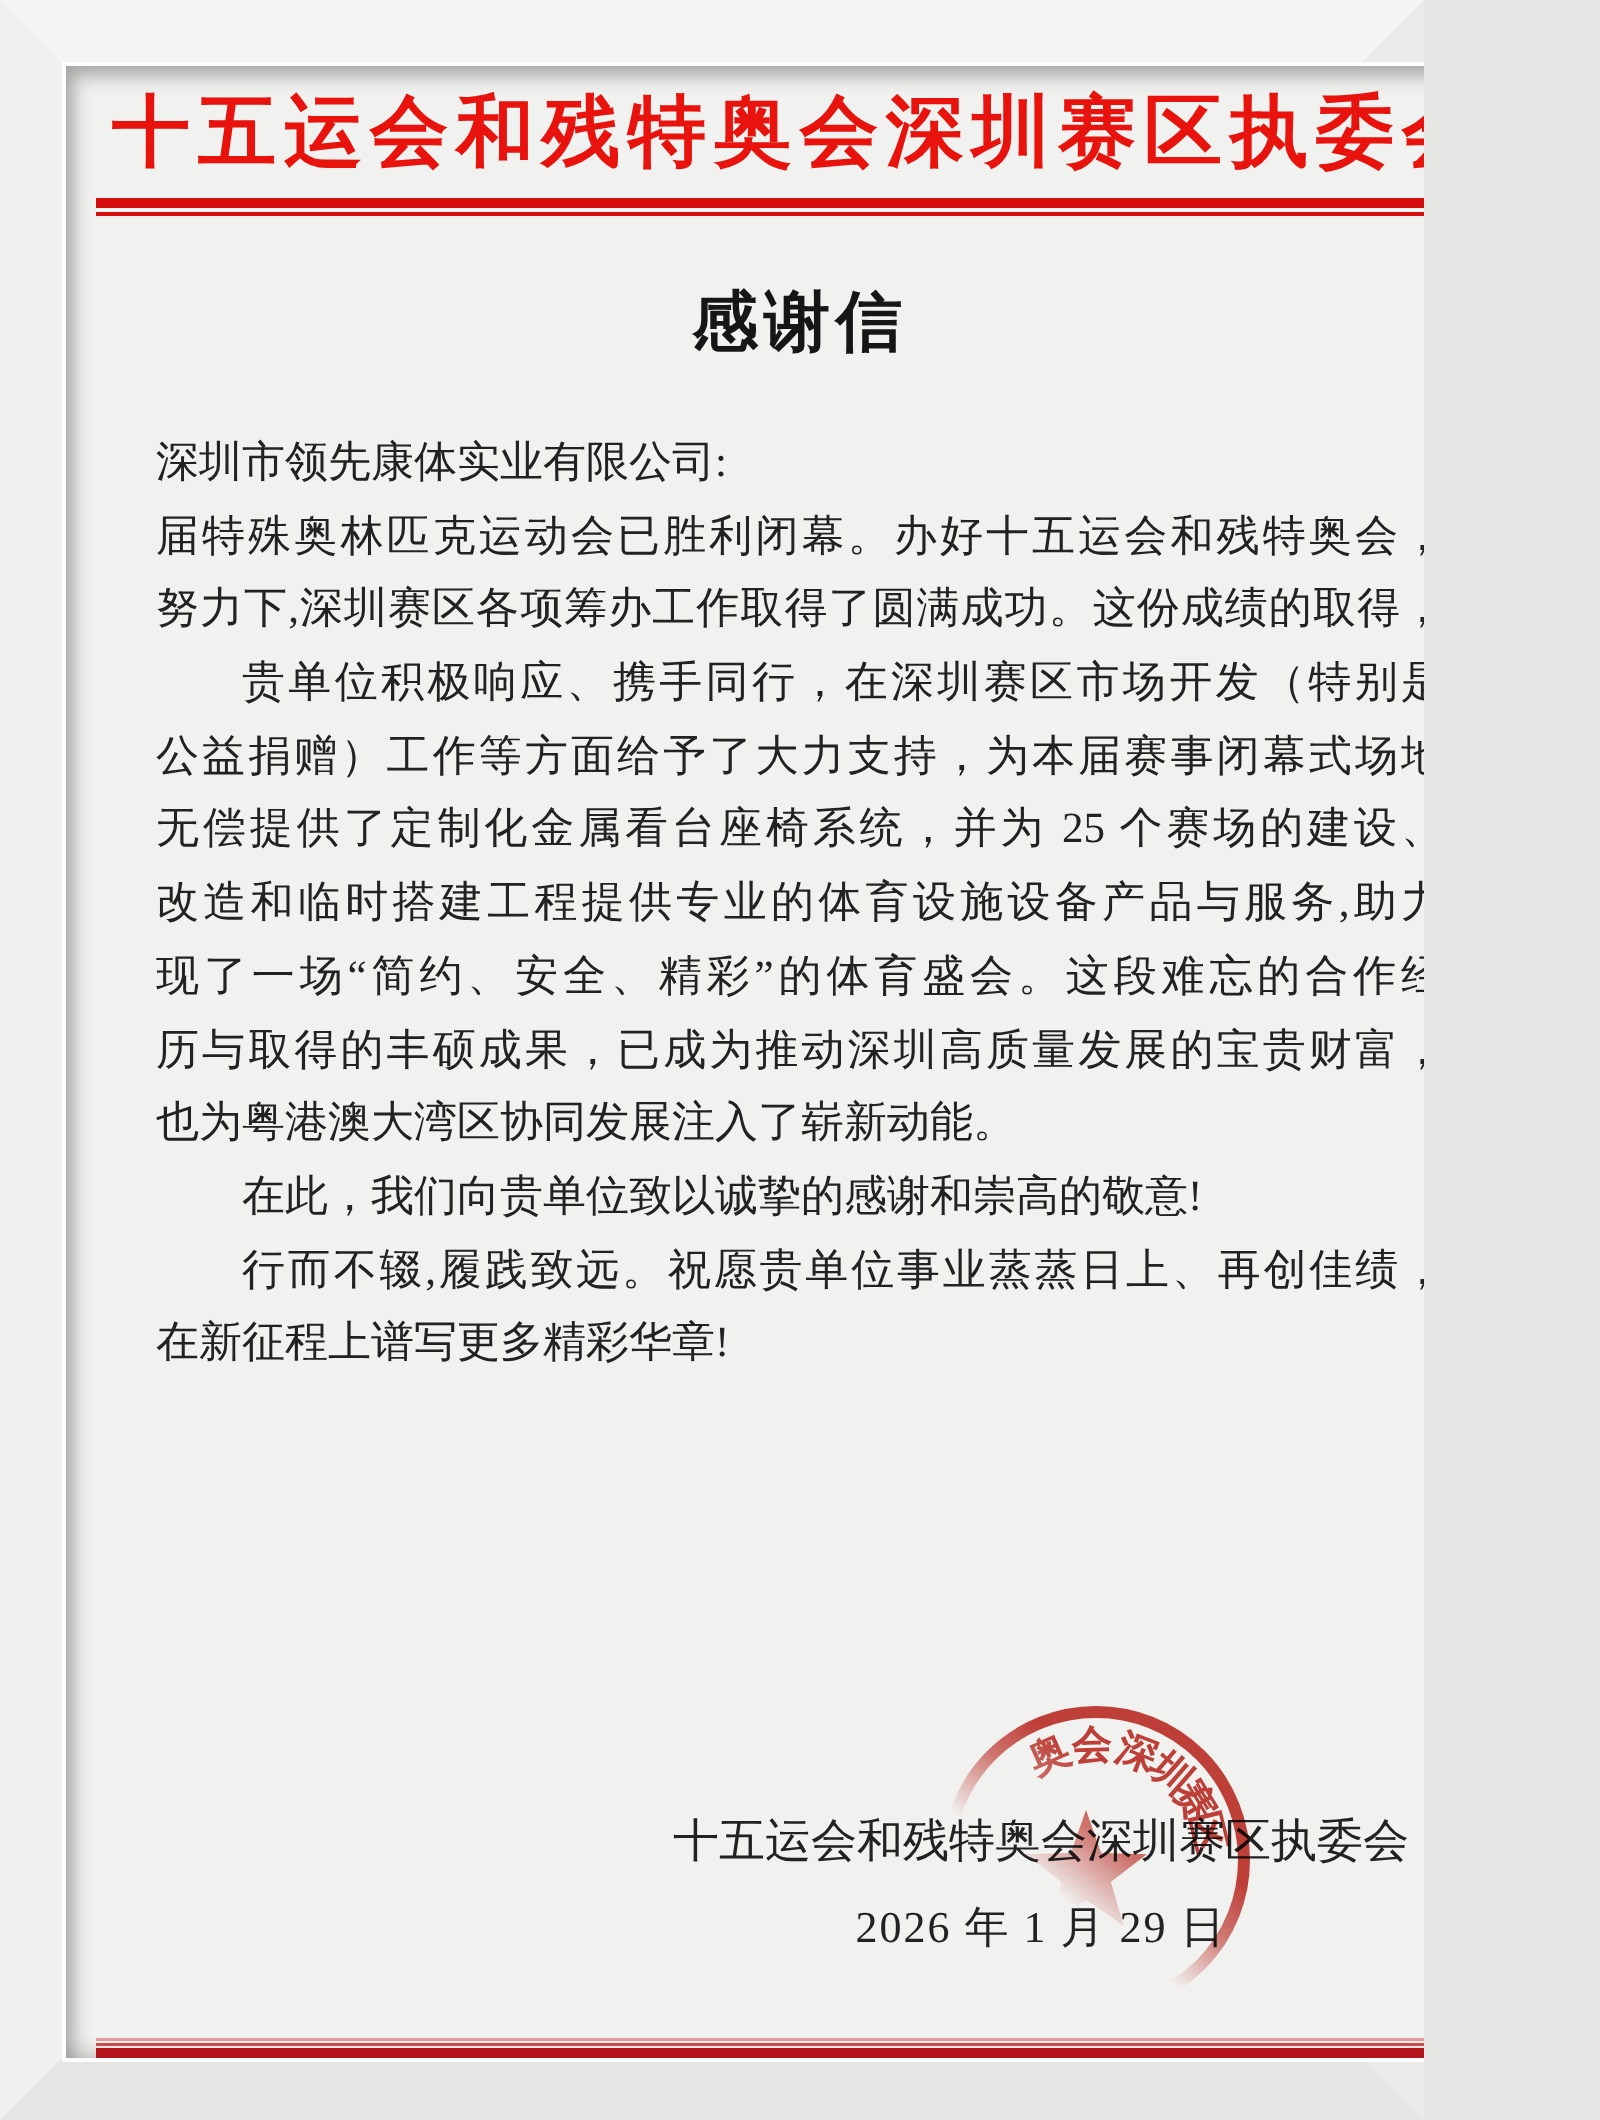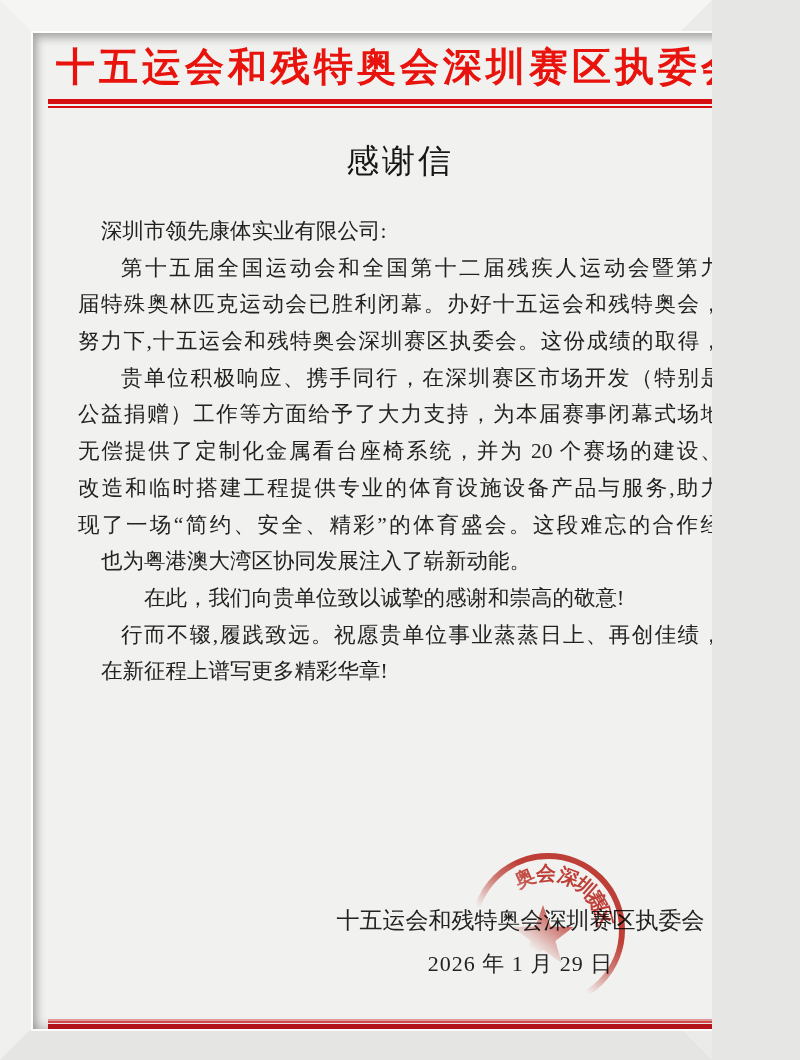--- a/index.html
+++ b/index.html
@@ -31,32 +31,32 @@
     position:absolute;top:6px;left:0;width:100%;
     text-align:center;line-height:56px;
     font-size:39px;font-weight:bold;letter-spacing:4px;
     color:#e8130c;
   }
   .lh-rule{position:absolute;top:66px;left:15px;right:28px;}
   .rule-thick{height:5px;background:#d50f0f;}
   .rule-thin{height:2px;background:#d50f0f;margin-top:2px;}
   .title{
     position:absolute;top:106px;left:0;width:100%;
-    text-align:center;font-size:33px;font-weight:normal;
+    text-align:center;font-size:33px;font-weight:bold;
     letter-spacing:3px;color:#161616;
   }
   .body{
     position:absolute;left:45px;top:180px;width:644px;
     font-size:21.5px;color:#222;
   }
   .line{
     line-height:36.7px;height:36.7px;
     text-align:justify;text-align-last:justify;
   }
-  .line.noj{text-align-last:left;margin-left:23px;}
+  .line.noj{text-align-last:left;}
   .line.ind{text-indent:43px;}
   .sig-block{
     position:absolute;left:300px;top:872px;width:375px;
     text-align:center;color:#222;z-index:1;
   }
   .sig{font-size:23px;line-height:32px;}
   .date{font-size:22px;line-height:26px;margin-top:14px;letter-spacing:1px;}
   .seal{
     position:absolute;left:425px;top:807px;width:180px;height:180px;
     z-index:2;opacity:.92;mix-blend-mode:multiply;
@@ -90,28 +90,28 @@
 
     <div class="lh-rule">
       <div class="rule-thick"></div>
       <div class="rule-thin"></div>
     </div>
 
     <div class="title">感谢信</div>
 
     <div class="body">
       <div class="line noj">深圳市领先康体实业有限公司:</div>
-      <div class="line ind">第十五届全国运动会和全国第十二届残疾人运动会暨第九</div>
       <div class="line">届特殊奥林匹克运动会已胜利闭幕。办好十五运会和残特奥会，</div>
-      <div class="line">努力下,十五运会和残特奥会深圳赛区执委会。这份成绩的取得，</div>
+      <div class="line">努力下,深圳赛区各项筹办工作取得了圆满成功。这份成绩的取得，</div>
       <div class="line ind">贵单位积极响应、携手同行，在深圳赛区市场开发（特别是</div>
       <div class="line">公益捐赠）工作等方面给予了大力支持，为本届赛事闭幕式场地</div>
-      <div class="line">无偿提供了定制化金属看台座椅系统，并为 20 个赛场的建设、</div>
+      <div class="line">无偿提供了定制化金属看台座椅系统，并为 25 个赛场的建设、</div>
       <div class="line">改造和临时搭建工程提供专业的体育设施设备产品与服务,助力</div>
       <div class="line">现了一场“简约、安全、精彩”的体育盛会。这段难忘的合作经</div>
+      <div class="line">历与取得的丰硕成果，已成为推动深圳高质量发展的宝贵财富，</div>
       <div class="line noj">也为粤港澳大湾区协同发展注入了崭新动能。</div>
       <div class="line ind noj">在此，我们向贵单位致以诚挚的感谢和崇高的敬意!</div>
       <div class="line ind">行而不辍,履践致远。祝愿贵单位事业蒸蒸日上、再创佳绩，</div>
       <div class="line noj">在新征程上谱写更多精彩华章!</div>
     </div>
 
     <div class="sig-block">
       <div class="sig">十五运会和残特奥会深圳赛区执委会</div>
       <div class="date">2026 年 1 月 29 日</div>
     </div>

